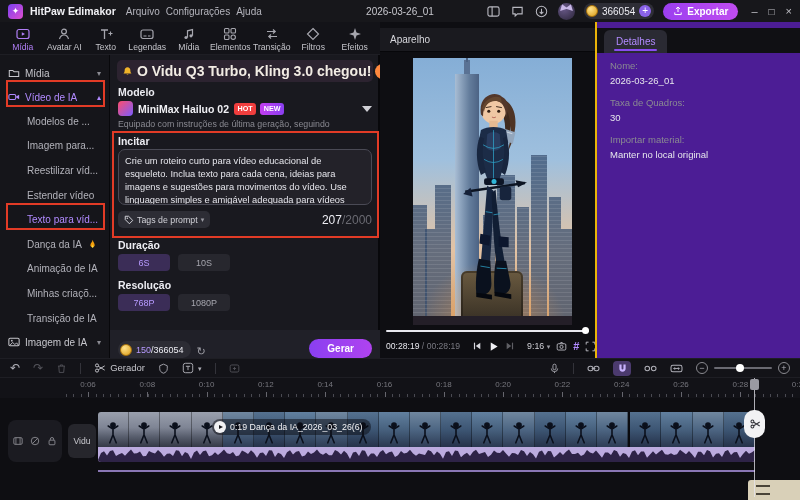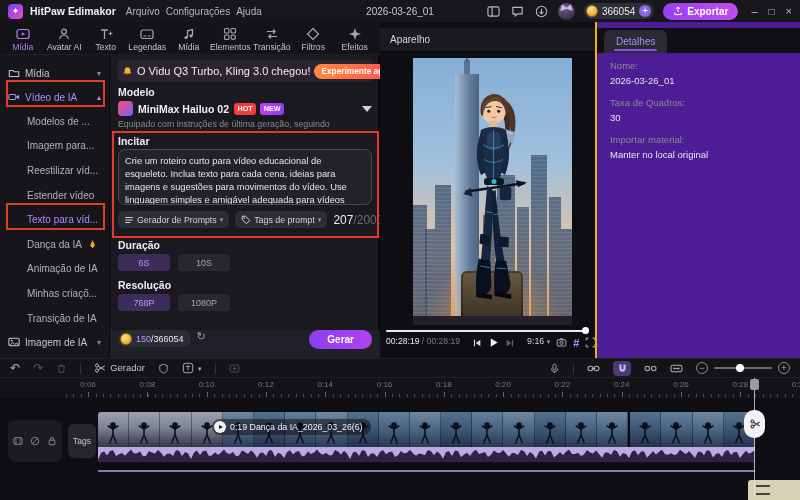--- a/index.html
+++ b/index.html
@@ -38,62 +38,62 @@
 .side-row.lvl1{height:24.6px;padding-left:27px;color:#b2b2ba}
 .side-row.active{color:#b18aff}
 .side-row .sic{width:12px;height:12px;flex:0 0 auto}
 .side-row .chev{margin-left:auto;font-size:8px;color:#8a8a92}
 .side-row.active .chev{color:#b18aff}
 
 
 .main{position:absolute;top:55px;left:110px;width:270px;height:303px;background:#19191f;border-right:2px solid #08080b}
 .banner{position:absolute;left:7px;top:5px;width:256px;height:22px;background:#2c2330;border-radius:5px;display:flex;align-items:center;gap:4px;padding:0 5px}
 .bell{width:11px;height:11px;flex:0 0 auto}
-.banner-text{font-size:11px;font-weight:normal;color:#f2ece4;white-space:nowrap}
+.banner-text{font-size:14px;font-weight:bold;color:#f2ece4;white-space:nowrap}
 .banner-cta{margin-left:auto;background:linear-gradient(90deg,#ff8a3d,#ff4d55);color:#fff;font-size:8.3px;font-weight:bold;border:none;border-radius:9px;height:15px;padding:0 7px;white-space:nowrap}
 .banner-close{width:12px;height:12px;border-radius:50%;background:#3c3c44;color:#9a9aa2;font-size:8px;line-height:12px;text-align:center;flex:0 0 auto}
 .sec-label{position:absolute;left:8px;font-size:10.5px;font-weight:bold;color:#ececf2}
 .model-row{position:absolute;left:8px;top:46px;width:254px;display:flex;align-items:center;gap:5px}
 .model-ico{width:15px;height:15px;border-radius:4px;background:linear-gradient(135deg,#ff4d6d,#7a5cff)}
 .model-name{font-size:10.5px;font-weight:bold;color:#f0f0f4;white-space:nowrap}
 .badge{font-size:7.2px;font-weight:bold;color:#fff;border-radius:3px;padding:1.5px 3.5px}
 .badge.b0{background:#f03e3e}.badge.b1{background:linear-gradient(90deg,#c43ef0,#8a3ff0)}
 .model-chev{margin-left:auto;width:0;height:0;border-left:5px solid transparent;border-right:5px solid transparent;border-top:6px solid #d0d0d6}
 .model-sub{position:absolute;left:8px;top:64px;width:254px;font-size:8.8px;color:#8a8a92;white-space:nowrap;overflow:hidden}
 .prompt-box{position:absolute;left:8px;top:94px;width:254px;height:56px;background:#232229;border:1px solid #4a4a55;border-radius:7px;padding:5px 6px;font-size:9.3px;line-height:1.4;color:#e6e6ec;overflow:hidden}
 .prompt-row{position:absolute;left:8px;top:156px;width:254px;display:flex;align-items:center;gap:6px}
 .ppill{display:flex;align-items:center;gap:3px;background:#2d2d35;border:none;border-radius:5px;height:17px;padding:0 6px;color:#d2d2d8;font-size:8.8px;white-space:nowrap}
 .ppill .chev{font-size:7px;color:#9a9aa2}
 .pcount{margin-left:auto;font-size:12px}
 .pcount .cur{color:#ececf2}.pcount .max{color:#6a6a72}
 .opt-row{position:absolute;left:8px;display:flex;gap:8px}
 .opt-btn{width:52px;height:17px;border:none;border-radius:4px;background:#27272e;color:#a6a6ae;font-size:9px}
 .opt-btn.sel{background:#3b2d57;color:#b79aff}
-.main-footer{position:absolute;left:0;bottom:0;width:270px;height:28px;background:#202028;display:flex;align-items:flex-start;padding:0 8px;gap:6px}
+.main-footer{position:absolute;left:0;bottom:0;width:270px;height:28px;background:#202028;display:flex;align-items:flex-end;padding:0 8px;gap:6px}
 .f-credits{display:flex;align-items:center;gap:4px;background:#2c2c34;border-radius:9px;height:17px;padding:0 7px 0 2px;font-size:9px}
 .f-credits .used{color:#b79aff}.f-credits .total{color:#ececf2}
 .refresh{color:#a0a0a8;font-size:11px}
 .gen-btn{margin-left:auto;background:linear-gradient(90deg,#8a3ff0,#b043f0);color:#fff;font-size:10px;font-weight:bold;border:none;border-radius:11px;height:19px;padding:0 18px}
 
 
 .preview{position:absolute;top:22px;left:380px;width:215px;height:336px;background:#0e0e12}
 .pv-header{position:absolute;top:6px;left:0;width:215px;height:24px;background:#1a1a1f;display:flex;align-items:center;padding:0 10px;font-size:10px;color:#d8d8dd;border-bottom:1px solid #07070a}
 .stage{position:absolute;left:33px;top:36px;width:159px;height:267px;overflow:hidden;background:linear-gradient(180deg,#85aed6 0%,#9fc0de 38%,#e3c3a4 72%,#cf9f70 100%)}
 .bld{position:absolute;bottom:0;background:rgba(52,76,110,.72);background-image:repeating-linear-gradient(0deg,rgba(255,255,255,.10) 0 1px,transparent 1px 4px)}
 .tower{position:absolute;left:42px;top:16px;width:24px;bottom:0;background:linear-gradient(90deg,#a8bdd4,#647d9c 60%,#4c6384);}
 .tower:before{content:"";position:absolute;top:-14px;left:9px;width:6px;height:14px;background:#5a7294}
 .tower:after{content:"";position:absolute;top:-26px;left:11px;width:2px;height:14px;background:#4c6384}
 .glow{position:absolute;left:0;bottom:0;width:100%;height:70px;background:radial-gradient(ellipse at 50% 100%,rgba(250,160,70,.55),transparent 65%)}
 .monu{position:absolute;left:48px;bottom:6px;width:62px;height:48px;background:linear-gradient(180deg,#6a5a40,#3a3226);border-radius:6px 6px 0 0;box-shadow:inset 0 0 0 2px rgba(20,16,10,.4)}
 .ground{position:absolute;left:0;bottom:0;width:100%;height:9px;background:#241f28}
 .char{position:absolute;left:28px;top:24px}
 .pv-progress{position:absolute;left:6px;top:307px;width:203px;height:3px}
 .pv-progress .bar{position:absolute;top:1px;left:0;width:100%;height:1.5px;background:#e8e8ee;border-radius:1px}
 .pv-progress .dot{position:absolute;right:0;top:-2px;width:7px;height:7px;border-radius:50%;background:#fff}
-.pv-controls{position:absolute;left:6px;top:314px;width:203px;height:20px;display:flex;align-items:flex-start;gap:6px}
+.pv-controls{position:absolute;left:6px;top:314px;width:203px;height:20px;display:flex;align-items:center;gap:6px}
 .pv-time{font-size:8.6px;color:#e8e8ee;white-space:nowrap}
 .pv-time .tot{color:#7a7a82}
 .tico{width:13px;height:13px;display:flex;align-items:center;justify-content:center}
 .ratio{font-size:8.8px;color:#d0d0d6;white-space:nowrap}
 .ratio .chev{font-size:7px;color:#9a9aa2}
 
 
 .details{position:absolute;top:22px;left:595px;width:205px;height:336px;background:#4c1d95;border-left:2px solid #eab308}
 .dt-tabrow{position:absolute;top:6px;left:0;width:205px;height:25px;background:#101014}
 .dt-tab{position:absolute;left:7px;top:2px;height:23px;background:#2a2a33;border-radius:6px 6px 0 0;padding:0 12px;display:flex;align-items:center;font-size:10px;color:#b18aff}
@@ -344,27 +344,20 @@
           <span class="badge b0">HOT</span>
           <span class="badge b1">NEW</span>
         </span>
       <span class="model-chev"></span>
     </div>
     <div class="model-sub">Equipado com instruções de última geração, seguindo</div>
 
     <div class="sec-label" style="top:80px">Incitar</div>
     <div class="prompt-box">Crie um roteiro curto para vídeo educacional de esqueleto. Inclua texto para cada cena, ideias para imagens e sugestões para movimentos do vídeo. Use linguagem simples e amigável adequada para vídeos curtos.</div>
     <div class="prompt-row">
-      <button class="ppill">
-        <svg width="10" height="10" viewBox="0 0 12 12">
-            <path d="M1.5 3h9M1.5 6h9M1.5 9h6" stroke="#d2d2d8" stroke-width="1.2"></path>
-          </svg>
-        <span>Gerador de Prompts</span>
-          <span class="chev">▾</span>
-      </button>
       <button class="ppill">
         <svg width="10" height="10" viewBox="0 0 12 12">
             <path d="M1.5 5.5V1.5h4L10.5 6.5 6.5 10.5z" fill="none" stroke="#d2d2d8" stroke-width="1.2"></path>
             <circle cx="4" cy="4" r=".9" fill="#d2d2d8"></circle>
           </svg>
         <span>Tags de prompt</span>
           <span class="chev">▾</span>
       </button>
       <span class="pcount"><span class="cur">207</span><span class="max">/2000</span></span>
     </div>
@@ -721,21 +714,21 @@
         </svg>
       <svg width="10" height="10" viewBox="0 0 12 12">
           <circle cx="6" cy="6" r="4.5" fill="none" stroke="currentColor" stroke-width="1.1"></circle>
           <path d="M2.8 9.2l6.4-6.4" stroke="currentColor" stroke-width="1.1"></path>
         </svg>
       <svg width="10" height="10" viewBox="0 0 12 12">
           <rect x="2.5" y="5" width="7" height="5.5" rx="1" fill="none" stroke="currentColor" stroke-width="1.1"></rect>
           <path d="M4 5V3.8a2 2 0 0 1 4 0V5" fill="none" stroke="currentColor" stroke-width="1.1"></path>
         </svg>
     </div>
-    <button class="cover-btn">Tags</button>
+    <button class="cover-btn">Vidu</button>
 
     <div class="clip">
       <div class="thumbs" id="thumbs">
           <div class="thumb" style="background: linear-gradient(rgb(154, 160, 173) 0%, rgb(126, 132, 148) 45%, rgb(86, 92, 107) 72%, rgb(52, 56, 70) 100%);">
             <svg width="16" height="26" viewBox="0 0 20 32">
               <g stroke="#0b101c" stroke-width="2" fill="none" stroke-linecap="round">
                 <circle cx="10" cy="5" r="2.6" fill="#0b101c"></circle>
                 <path d="M10 8v9M10 17l-4 10M10 17l4 10M10 10L4 6M10 10l6-4"></path>
               </g>
             </svg>

